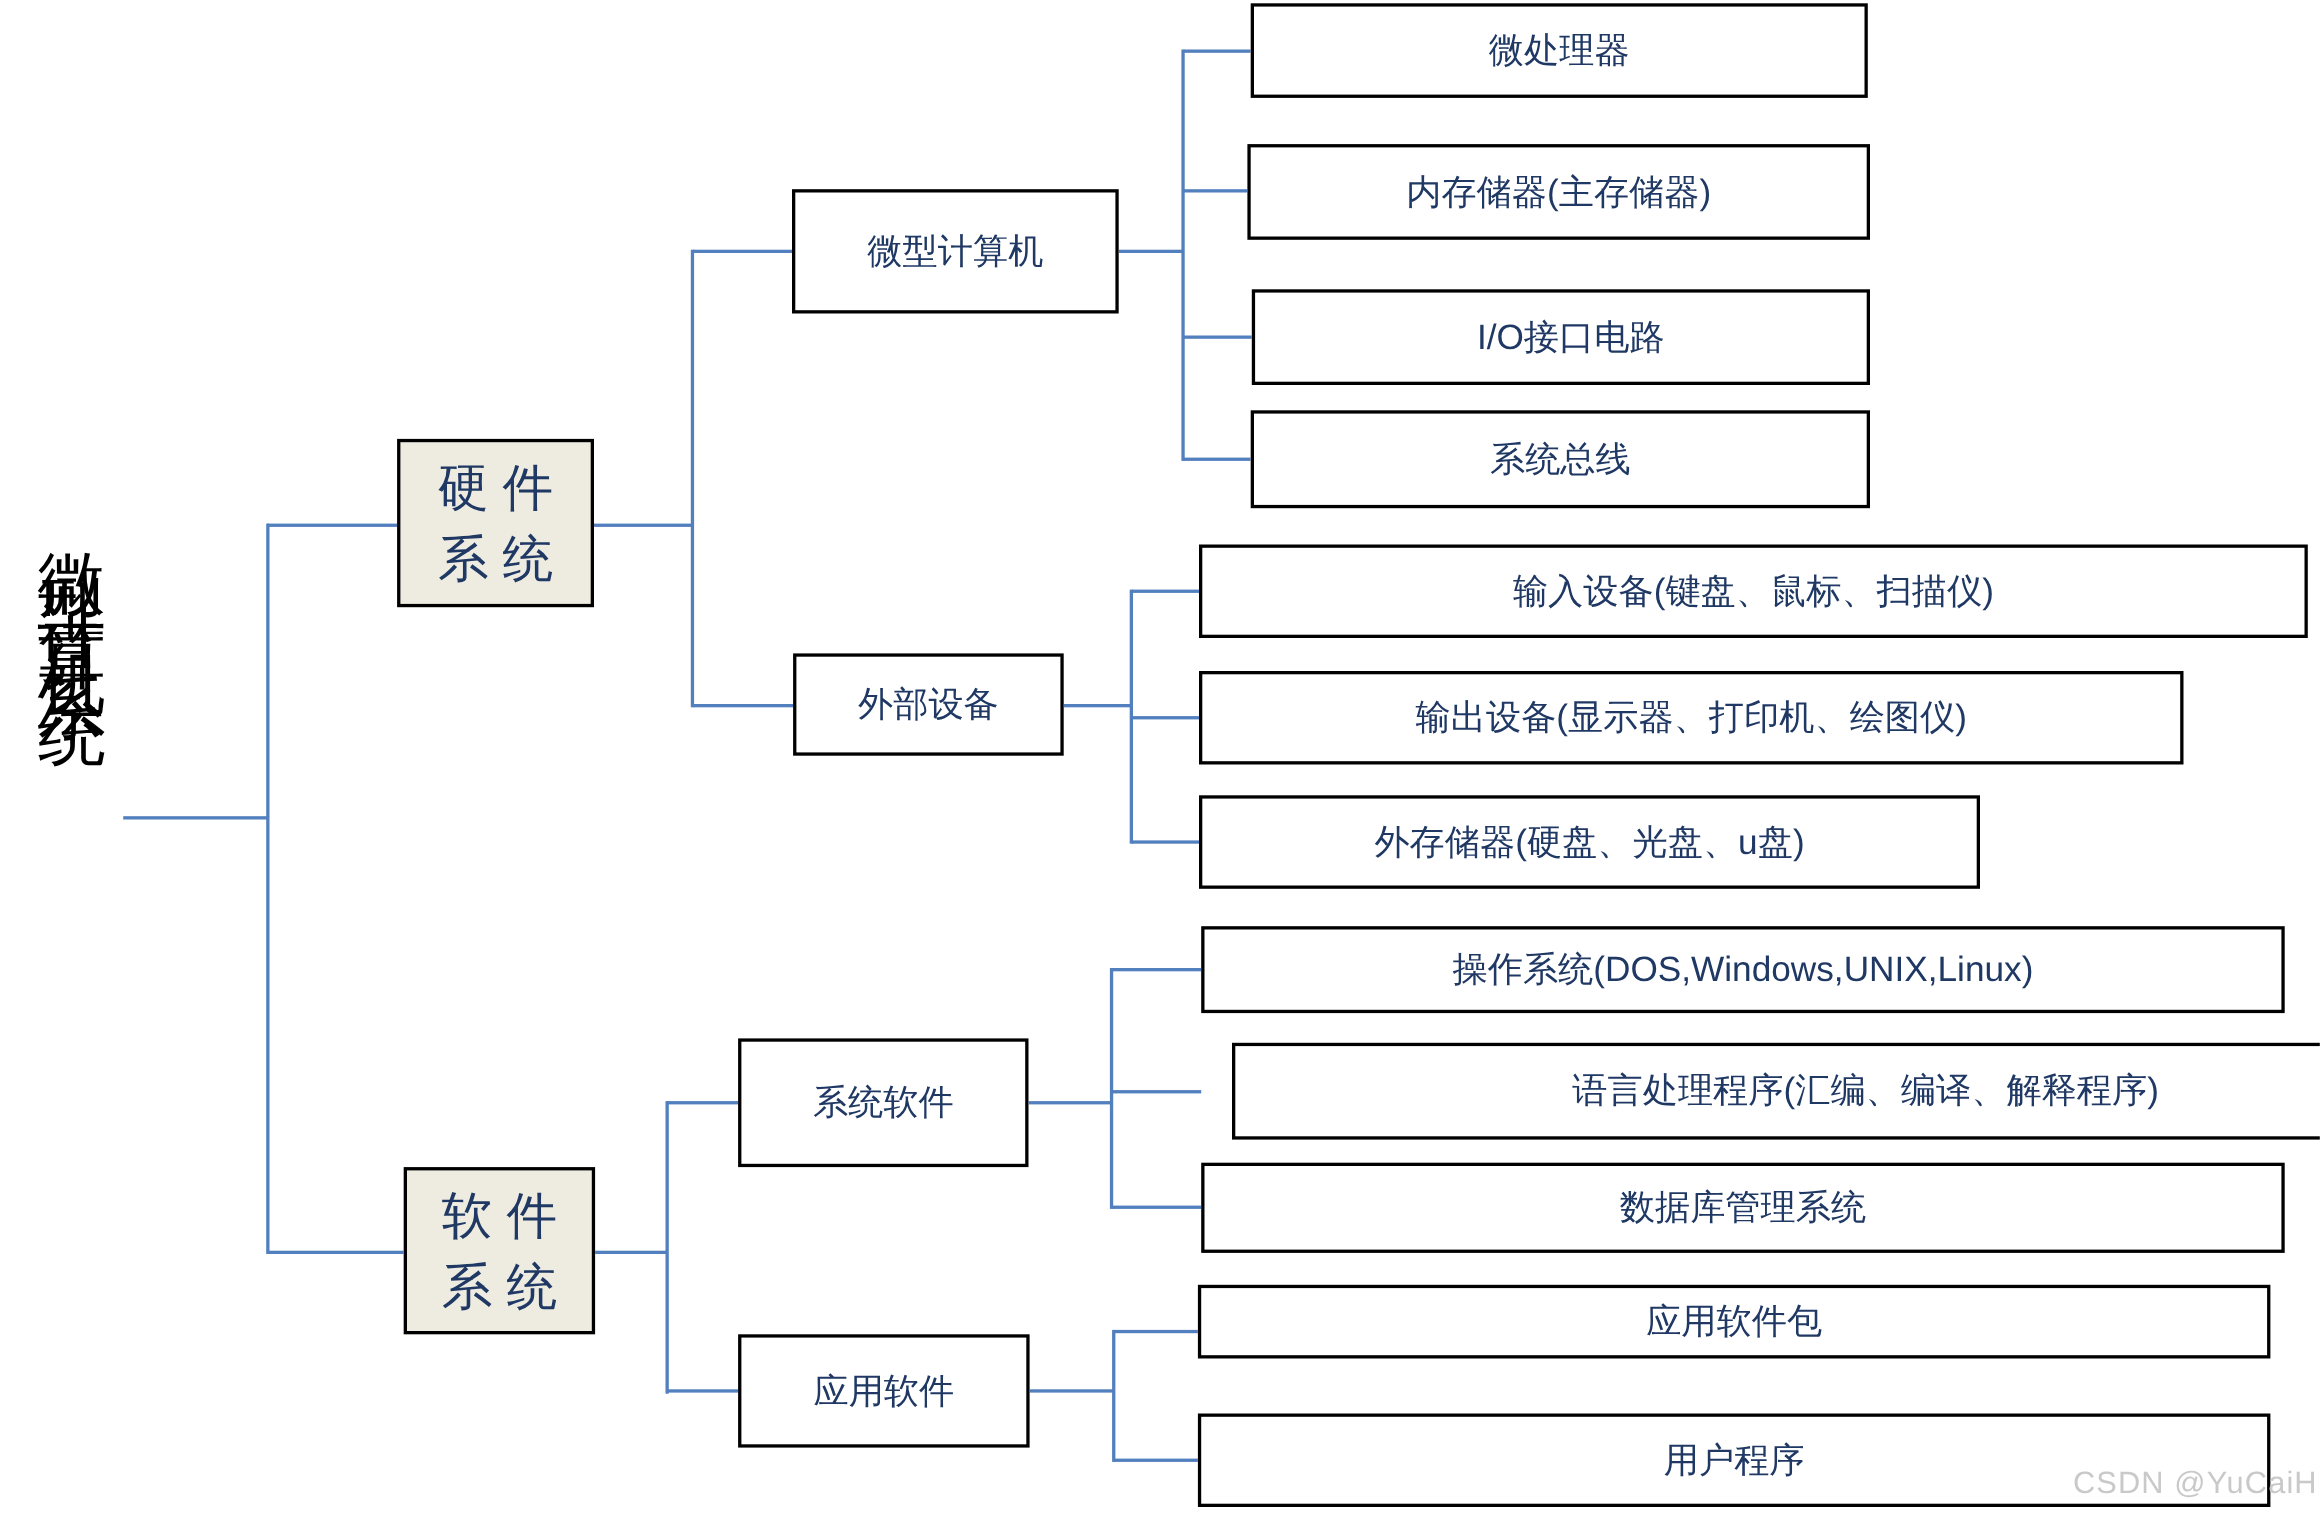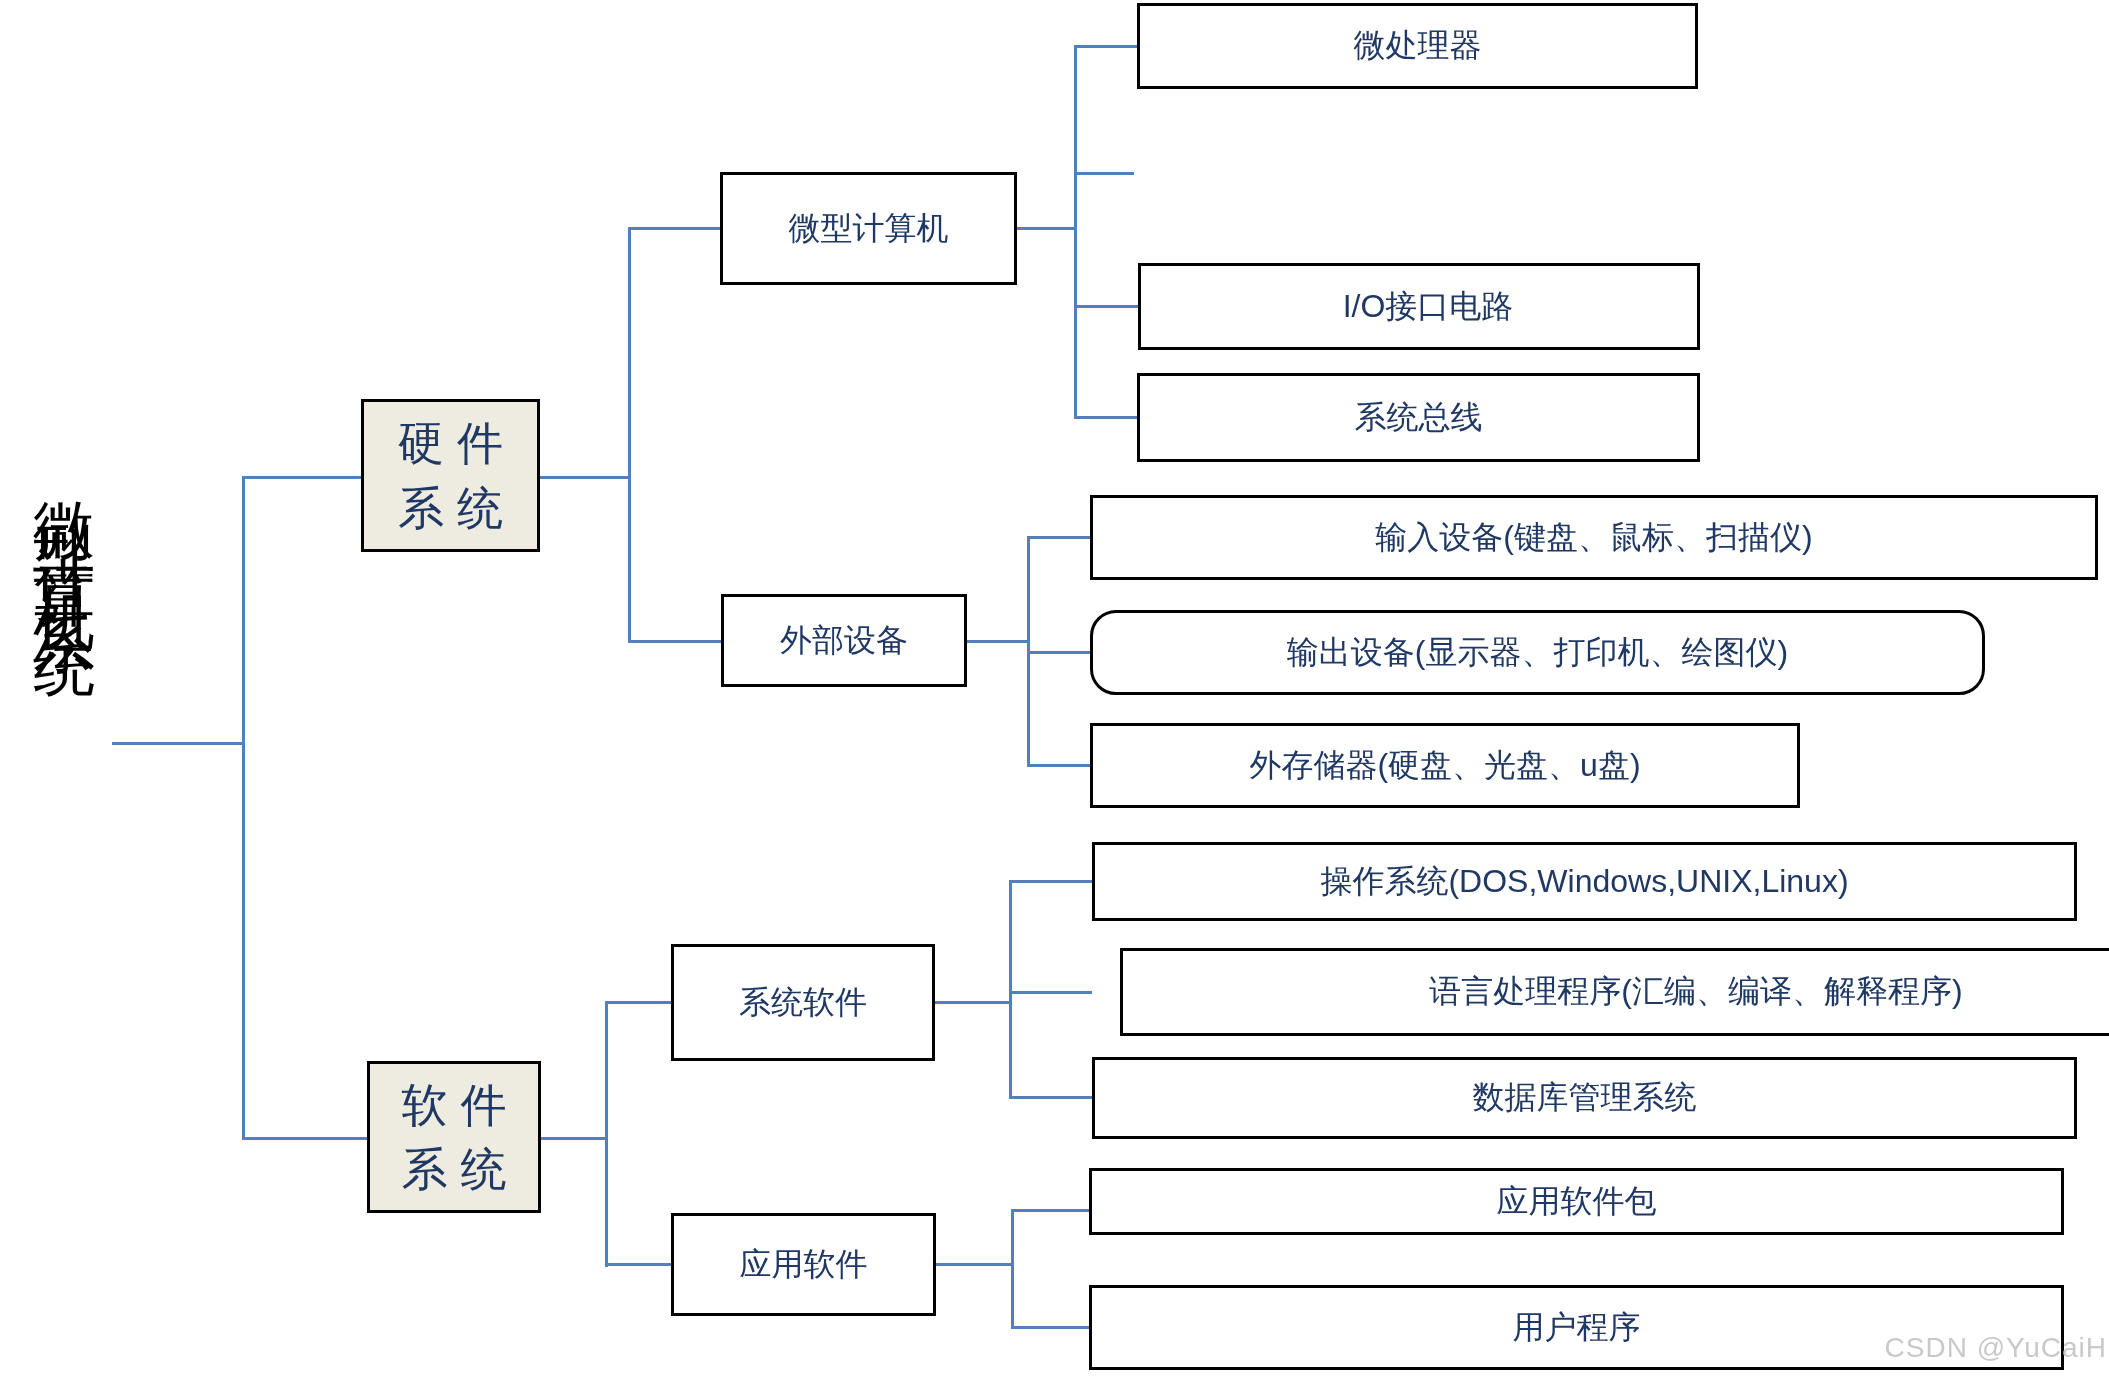--- a/index.html
+++ b/index.html
@@ -101,25 +101,26 @@
     <span>软 件</span>
     <span>系 统</span>
   </div>
 
   <div class="node" style="left:720px;top:172px;width:297px;height:113px;">微型计算机</div>
   <div class="node" style="left:721px;top:594px;width:246px;height:93px;">外部设备</div>
   <div class="node" style="left:671px;top:944px;width:264px;height:117px;">系统软件</div>
   <div class="node" style="left:671px;top:1213px;width:265px;height:103px;">应用软件</div>
 
   <div class="node" style="left:1137px;top:3px;width:561px;height:86px;">微处理器</div>
+  <div class="node" style="left:1134px;top:131px;width:566px;height:87px;">内存储器(主存储器)</div>
   <div class="node" style="left:1138px;top:263px;width:562px;height:87px;padding-left:18px;">I/O接口电路</div>
   <div class="node" style="left:1137px;top:373px;width:563px;height:89px;">系统总线</div>
 
   <div class="node" style="left:1090px;top:495px;width:1008px;height:85px;">输入设备(键盘、鼠标、扫描仪)</div>
-  <div class="node" style="left:1090px;top:610px;width:895px;height:85px;border-radius:26px;">输出设备(显示器、打印机、绘图仪)</div>
+  <div class="node" style="left:1090px;top:610px;width:895px;height:85px;">输出设备(显示器、打印机、绘图仪)</div>
   <div class="node" style="left:1090px;top:723px;width:710px;height:85px;">外存储器(硬盘、光盘、u盘)</div>
 
   <div class="node" style="left:1092px;top:842px;width:985px;height:79px;">操作系统(DOS,Windows,UNIX,Linux)</div>
   <div class="node" style="left:1092px;top:948px;width:1152px;height:88px;margin-left:28px;">语言处理程序(汇编、编译、解释程序)</div>
   <div class="node" style="left:1092px;top:1057px;width:985px;height:82px;">数据库管理系统</div>
 
   <div class="node" style="left:1089px;top:1168px;width:975px;height:67px;">应用软件包</div>
   <div class="node" style="left:1089px;top:1285px;width:975px;height:85px;">用户程序</div>
 
   <div id="watermark">CSDN @YuCaiH</div>

